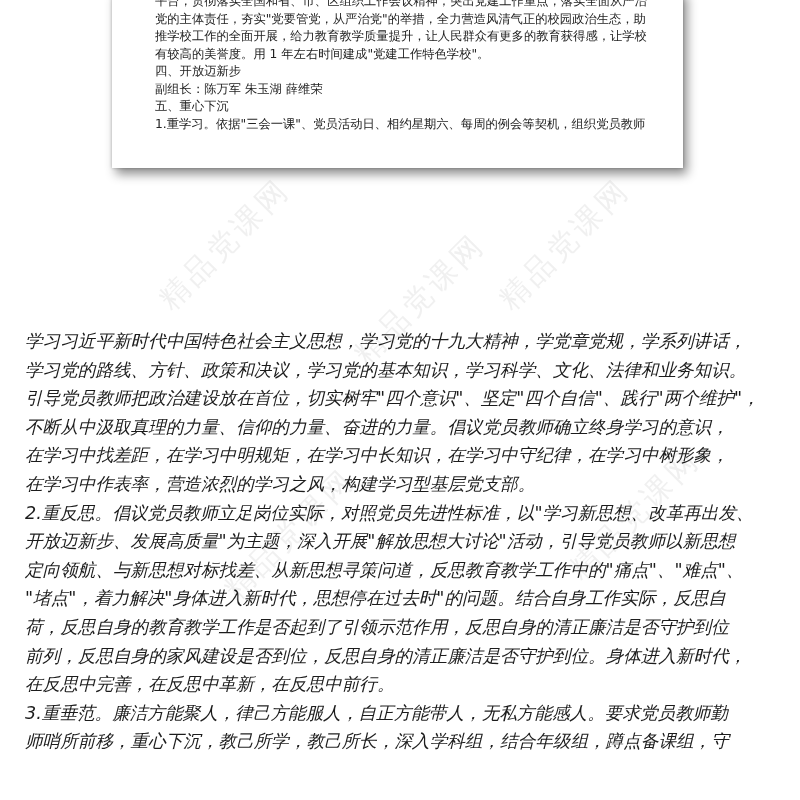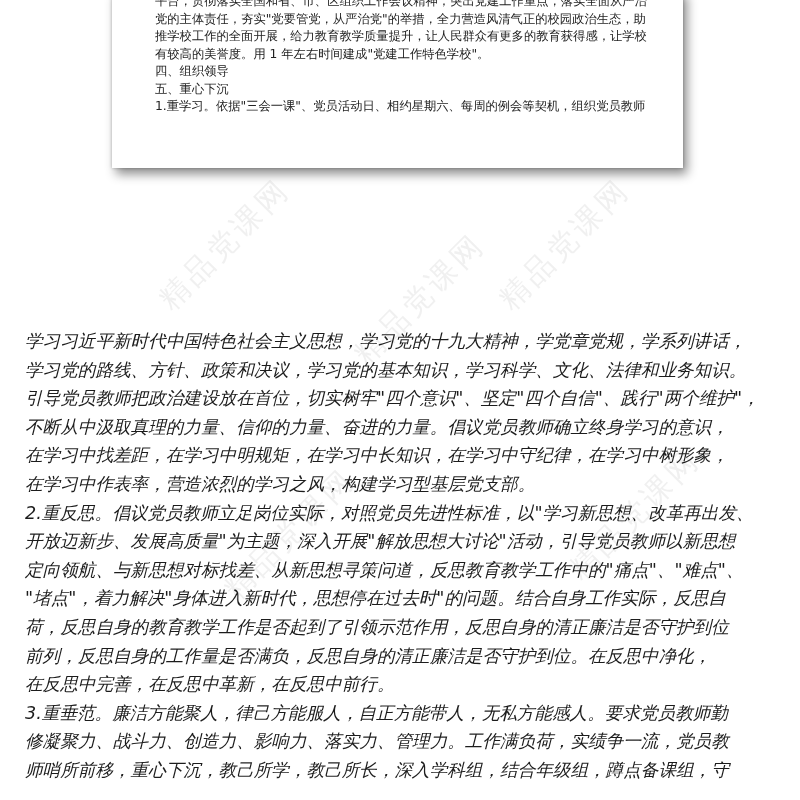--- a/index.html
+++ b/index.html
@@ -68,21 +68,22 @@
   </style>
 </head>
 <body>
 
 <div class="doc-card">
   <div class="doc-card-inner">
     <div class="doc-line">平台，贯彻落实全国和省、市、区组织工作会议精神，突出党建工作重点，落实全面从严治</div>
     <div class="doc-line">党的主体责任，夯实"党要管党，从严治党"的举措，全力营造风清气正的校园政治生态，助</div>
     <div class="doc-line">推学校工作的全面开展，给力教育教学质量提升，让人民群众有更多的教育获得感，让学校</div>
     <div class="doc-line">有较高的美誉度。用 1 年左右时间建成"党建工作特色学校"。</div>
-    <div class="doc-line">四、组织领导</div>
+    <div class="doc-line">四、开放迈新步</div>
+    <div class="doc-line">副组长：陈万军  朱玉湖  薛维荣</div>
     <div class="doc-line">五、重心下沉</div>
     <div class="doc-line">1.重学习。依据"三会一课"、党员活动日、相约星期六、每周的例会等契机，组织党员教师</div>
   </div>
 </div>
 
 <div class="watermark" style="left:150px; top:290px;">精品党课网</div>
 <div class="watermark" style="left:490px; top:290px;">精品党课网</div>
 <div class="watermark" style="left:345px; top:345px;">精品党课网</div>
 <div class="watermark" style="left:215px; top:580px;">精品党课网</div>
 <div class="watermark" style="left:560px; top:560px;">精品党课网</div>
@@ -92,18 +93,17 @@
   <div class="body-line">学习党的路线、方针、政策和决议，学习党的基本知识，学习科学、文化、法律和业务知识。</div>
   <div class="body-line">引导党员教师把政治建设放在首位，切实树牢"四个意识"、坚定"四个自信"、践行"两个维护"，</div>
   <div class="body-line">不断从中汲取真理的力量、信仰的力量、奋进的力量。倡议党员教师确立终身学习的意识，</div>
   <div class="body-line">在学习中找差距，在学习中明规矩，在学习中长知识，在学习中守纪律，在学习中树形象，</div>
   <div class="body-line">在学习中作表率，营造浓烈的学习之风，构建学习型基层党支部。</div>
   <div class="body-line">2.重反思。倡议党员教师立足岗位实际，对照党员先进性标准，以"学习新思想、改革再出发、</div>
   <div class="body-line">开放迈新步、发展高质量"为主题，深入开展"解放思想大讨论"活动，引导党员教师以新思想</div>
   <div class="body-line">定向领航、与新思想对标找差、从新思想寻策问道，反思教育教学工作中的"痛点"、"难点"、</div>
   <div class="body-line">"堵点"，着力解决"身体进入新时代，思想停在过去时"的问题。结合自身工作实际，反思自</div>
   <div class="body-line">荷，反思自身的教育教学工作是否起到了引领示范作用，反思自身的清正廉洁是否守护到位</div>
-  <div class="body-line">前列，反思自身的工作量是否满负，反思自身的清正廉洁是否守护到位。在反思中净化，</div>
+  <div class="body-line">前列，反思自身的家风建设是否到位，反思自身的清正廉洁是否守护到位。身体进入新时代，</div>
   <div class="body-line">在反思中完善，在反思中革新，在反思中前行。</div>
   <div class="body-line">3.重垂范。廉洁方能聚人，律己方能服人，自正方能带人，无私方能感人。要求党员教师勤</div>
-  <div class="body-line">修凝聚力、战斗力、创造力、影响力、落实力、管理力。工作满负荷，实绩争一流，党员教</div>
   <div class="body-line">师哨所前移，重心下沉，教己所学，教己所长，深入学科组，结合年级组，蹲点备课组，守</div>
 </div>
 
 </body></html>

